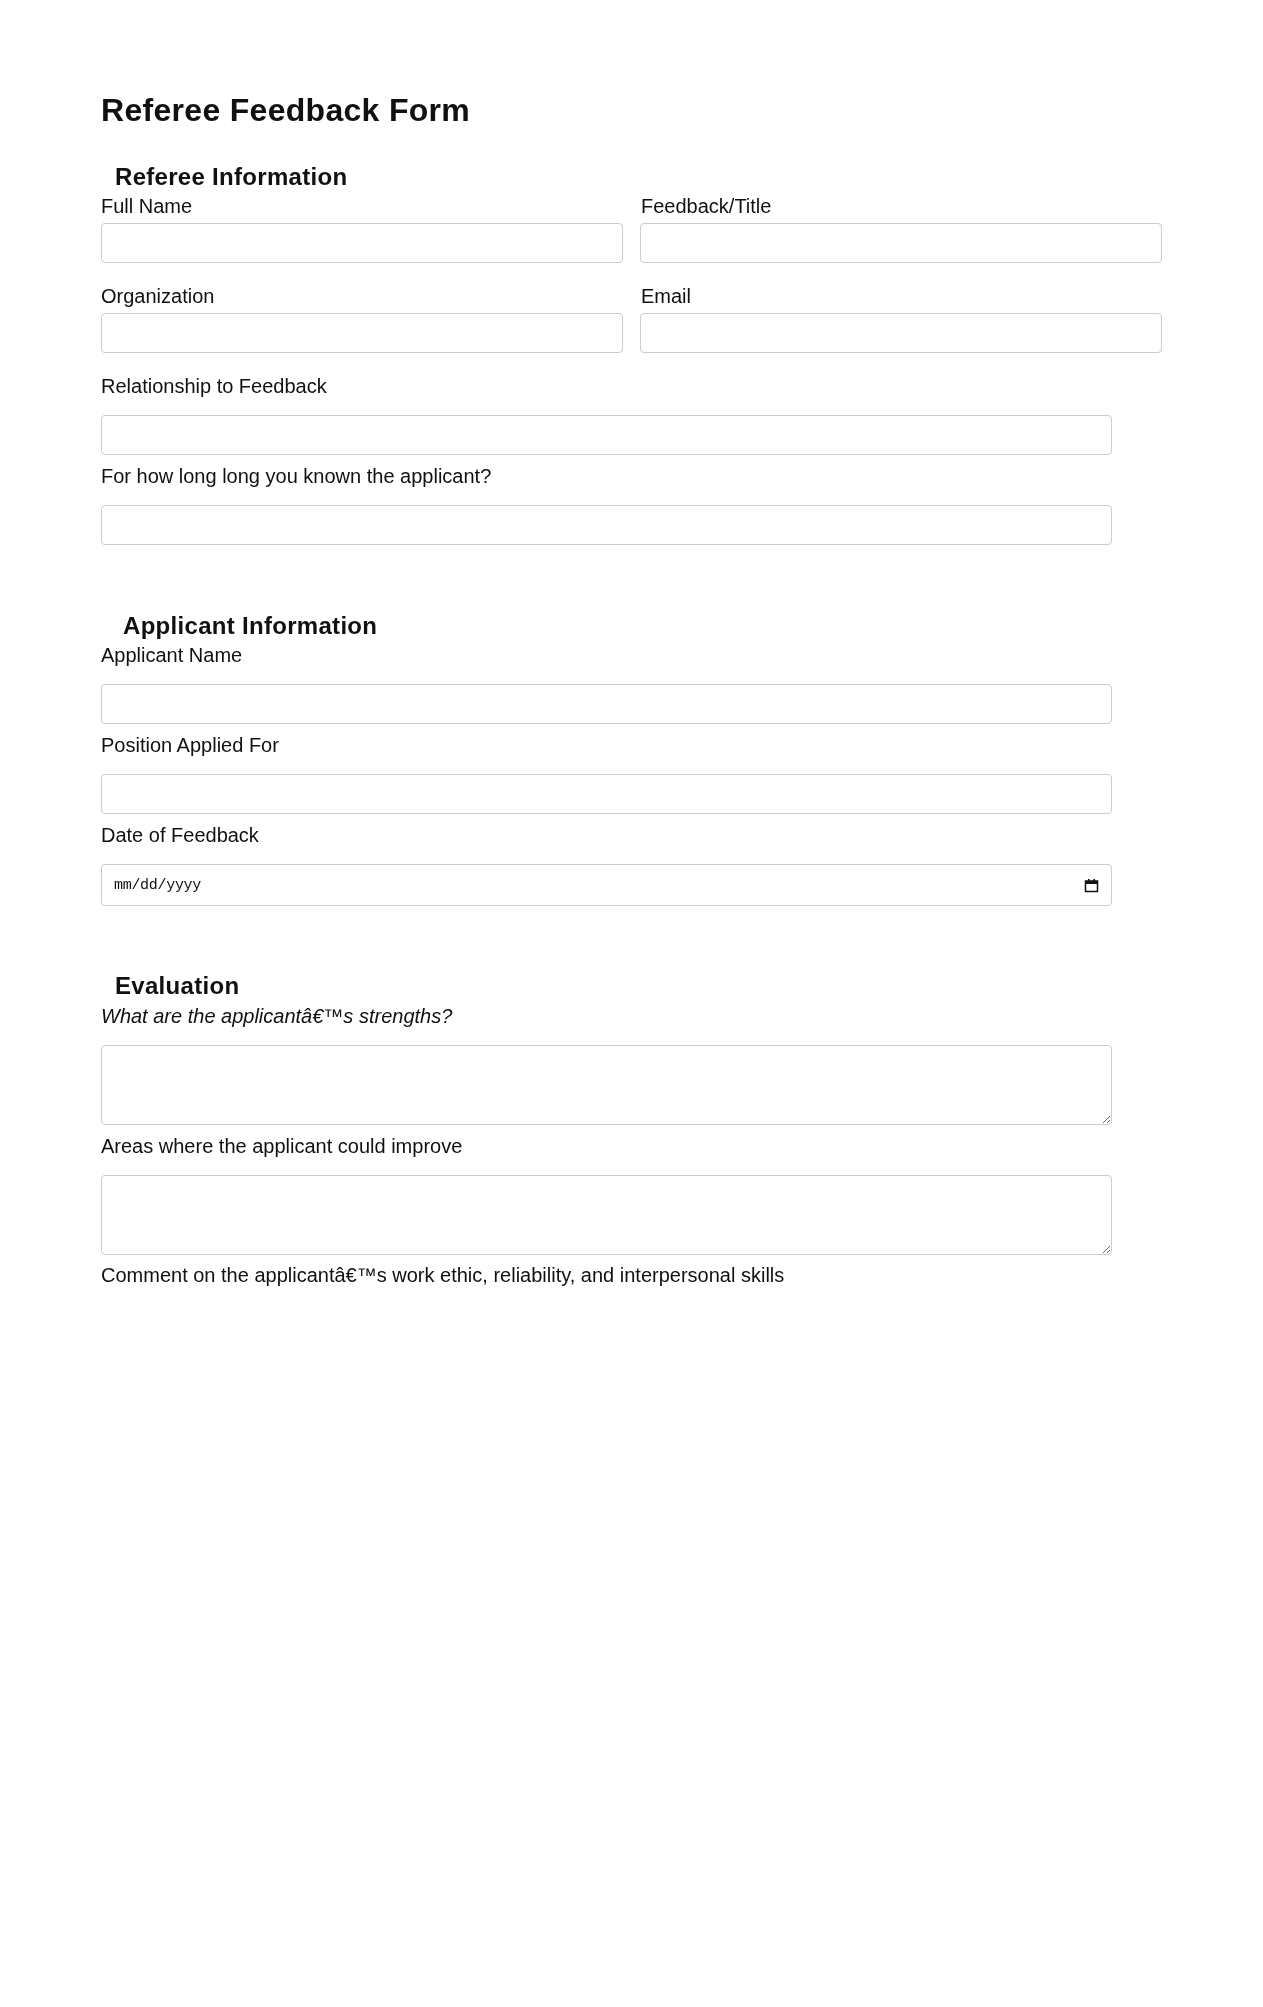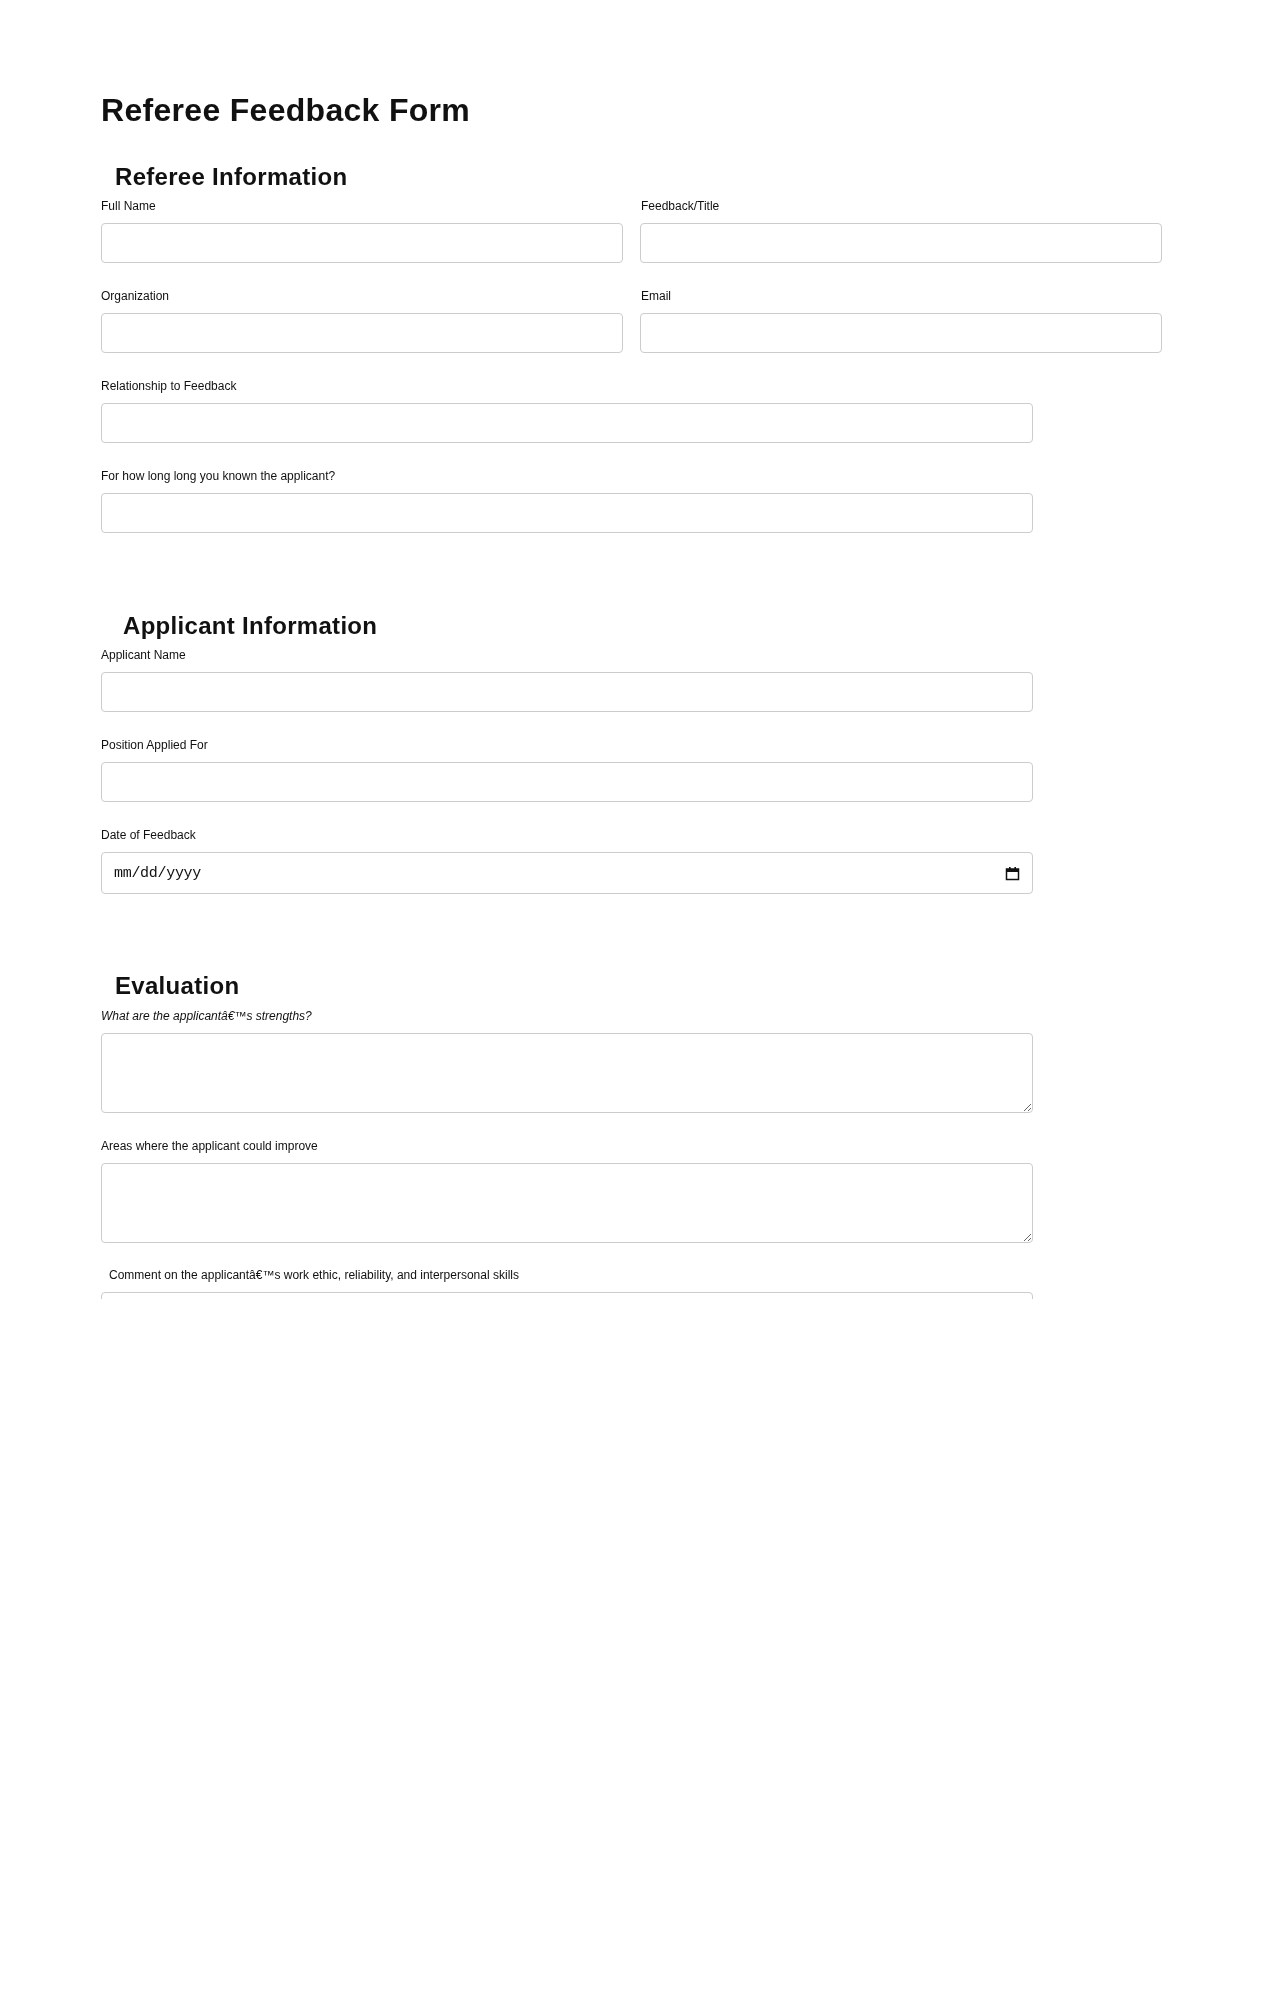--- a/index.html
+++ b/index.html
@@ -3,30 +3,30 @@
 <meta charset="utf-8">
 <style>
   html, body { margin: 0; padding: 0; background: #ffffff; }
   body { width: 1263px; height: 2007px; position: relative; overflow: hidden;
          font-family: "Liberation Sans", sans-serif; color: #111111; }
   .viewport { position: absolute; left: 0; top: 0; width: 1263px; height: 1299px; overflow: hidden; }
   .form { position: absolute; left: 101px; top: 0; width: 1061px; }
   .abs { position: absolute; }
   h1 { margin: 0; font-size: 32px; font-weight: bold; letter-spacing: 0.3px; line-height: 32px; }
   h2 { margin: 14px; font-size: 24px; font-weight: bold; letter-spacing: 0.3px; line-height: 24px; }
-  label { font-size: 12px; line-height: 16px; color: #111111; display: block; white-space: nowrap; }
+  label { font-size: 20px; line-height: 16px; color: #111111; display: block; white-space: nowrap; }
   .field { box-sizing: border-box; border: 1px solid #cccccc; border-radius: 4px; background: #ffffff;
            font-family: "Liberation Sans", sans-serif; font-size: 16px; padding: 8px 12px; margin: 0; outline: none; }
   input.field { height: 40px; }
   .date-wrap { box-sizing: border-box; border: 1px solid #cccccc; border-radius: 4px; height: 42px; background: #fff; }
   .date-text { position: absolute; left: 12px; top: 12px; font-family: "Liberation Mono", monospace; font-size: 15px; line-height: 18px; color: #111; letter-spacing: -0.3px; }
   .cal-icon { position: absolute; right: 12px; top: 13px; width: 15px; height: 15px; }
   textarea.field { height: 80px; resize: vertical; display: block; }
   .half { width: 522px; }
-  .full { width: 932px; }
+  .full { width: 1011px; margin-top: 12px; }
 </style>
 </head>
 <body>
 
 <div class="viewport">
   <form class="form">
 
     <h1 class="abs" style="top:94px;left:0;">Referee Feedback Form</h1>
 
     <h2 class="abs" style="top:151px;left:0;">Referee Information</h2>
@@ -71,17 +71,17 @@
     </div>
 
     <h2 class="abs" style="top:960px;left:0;">Evaluation</h2>
 
     <label class="abs" style="top:1008px;left:0;font-style:italic;" for="strengths">What are the applicantâ€™s strengths?</label>
     <textarea id="strengths" class="field full abs" style="top: 1033px; left: 0px;"></textarea>
 
     <label class="abs" style="top:1138px;left:0;" for="improve">Areas where the applicant could improve</label>
     <textarea id="improve" class="field full abs" style="top: 1163px; left: 0px;"></textarea>
 
-    <label class="abs" style="top:1267px;left:8px;" for="work-ethic">Comment on the applicantâ€™s work ethic, reliability, and interpersonal skills</label>
+    <label class="abs" style="top:1267px;left:0;" for="work-ethic">Comment on the applicantâ€™s work ethic, reliability, and interpersonal skills</label>
     <textarea id="work-ethic" class="field full abs" style="top: 1292px; left: 0px;"></textarea>
 
   </form>
 </div>
 
 </body></html>

